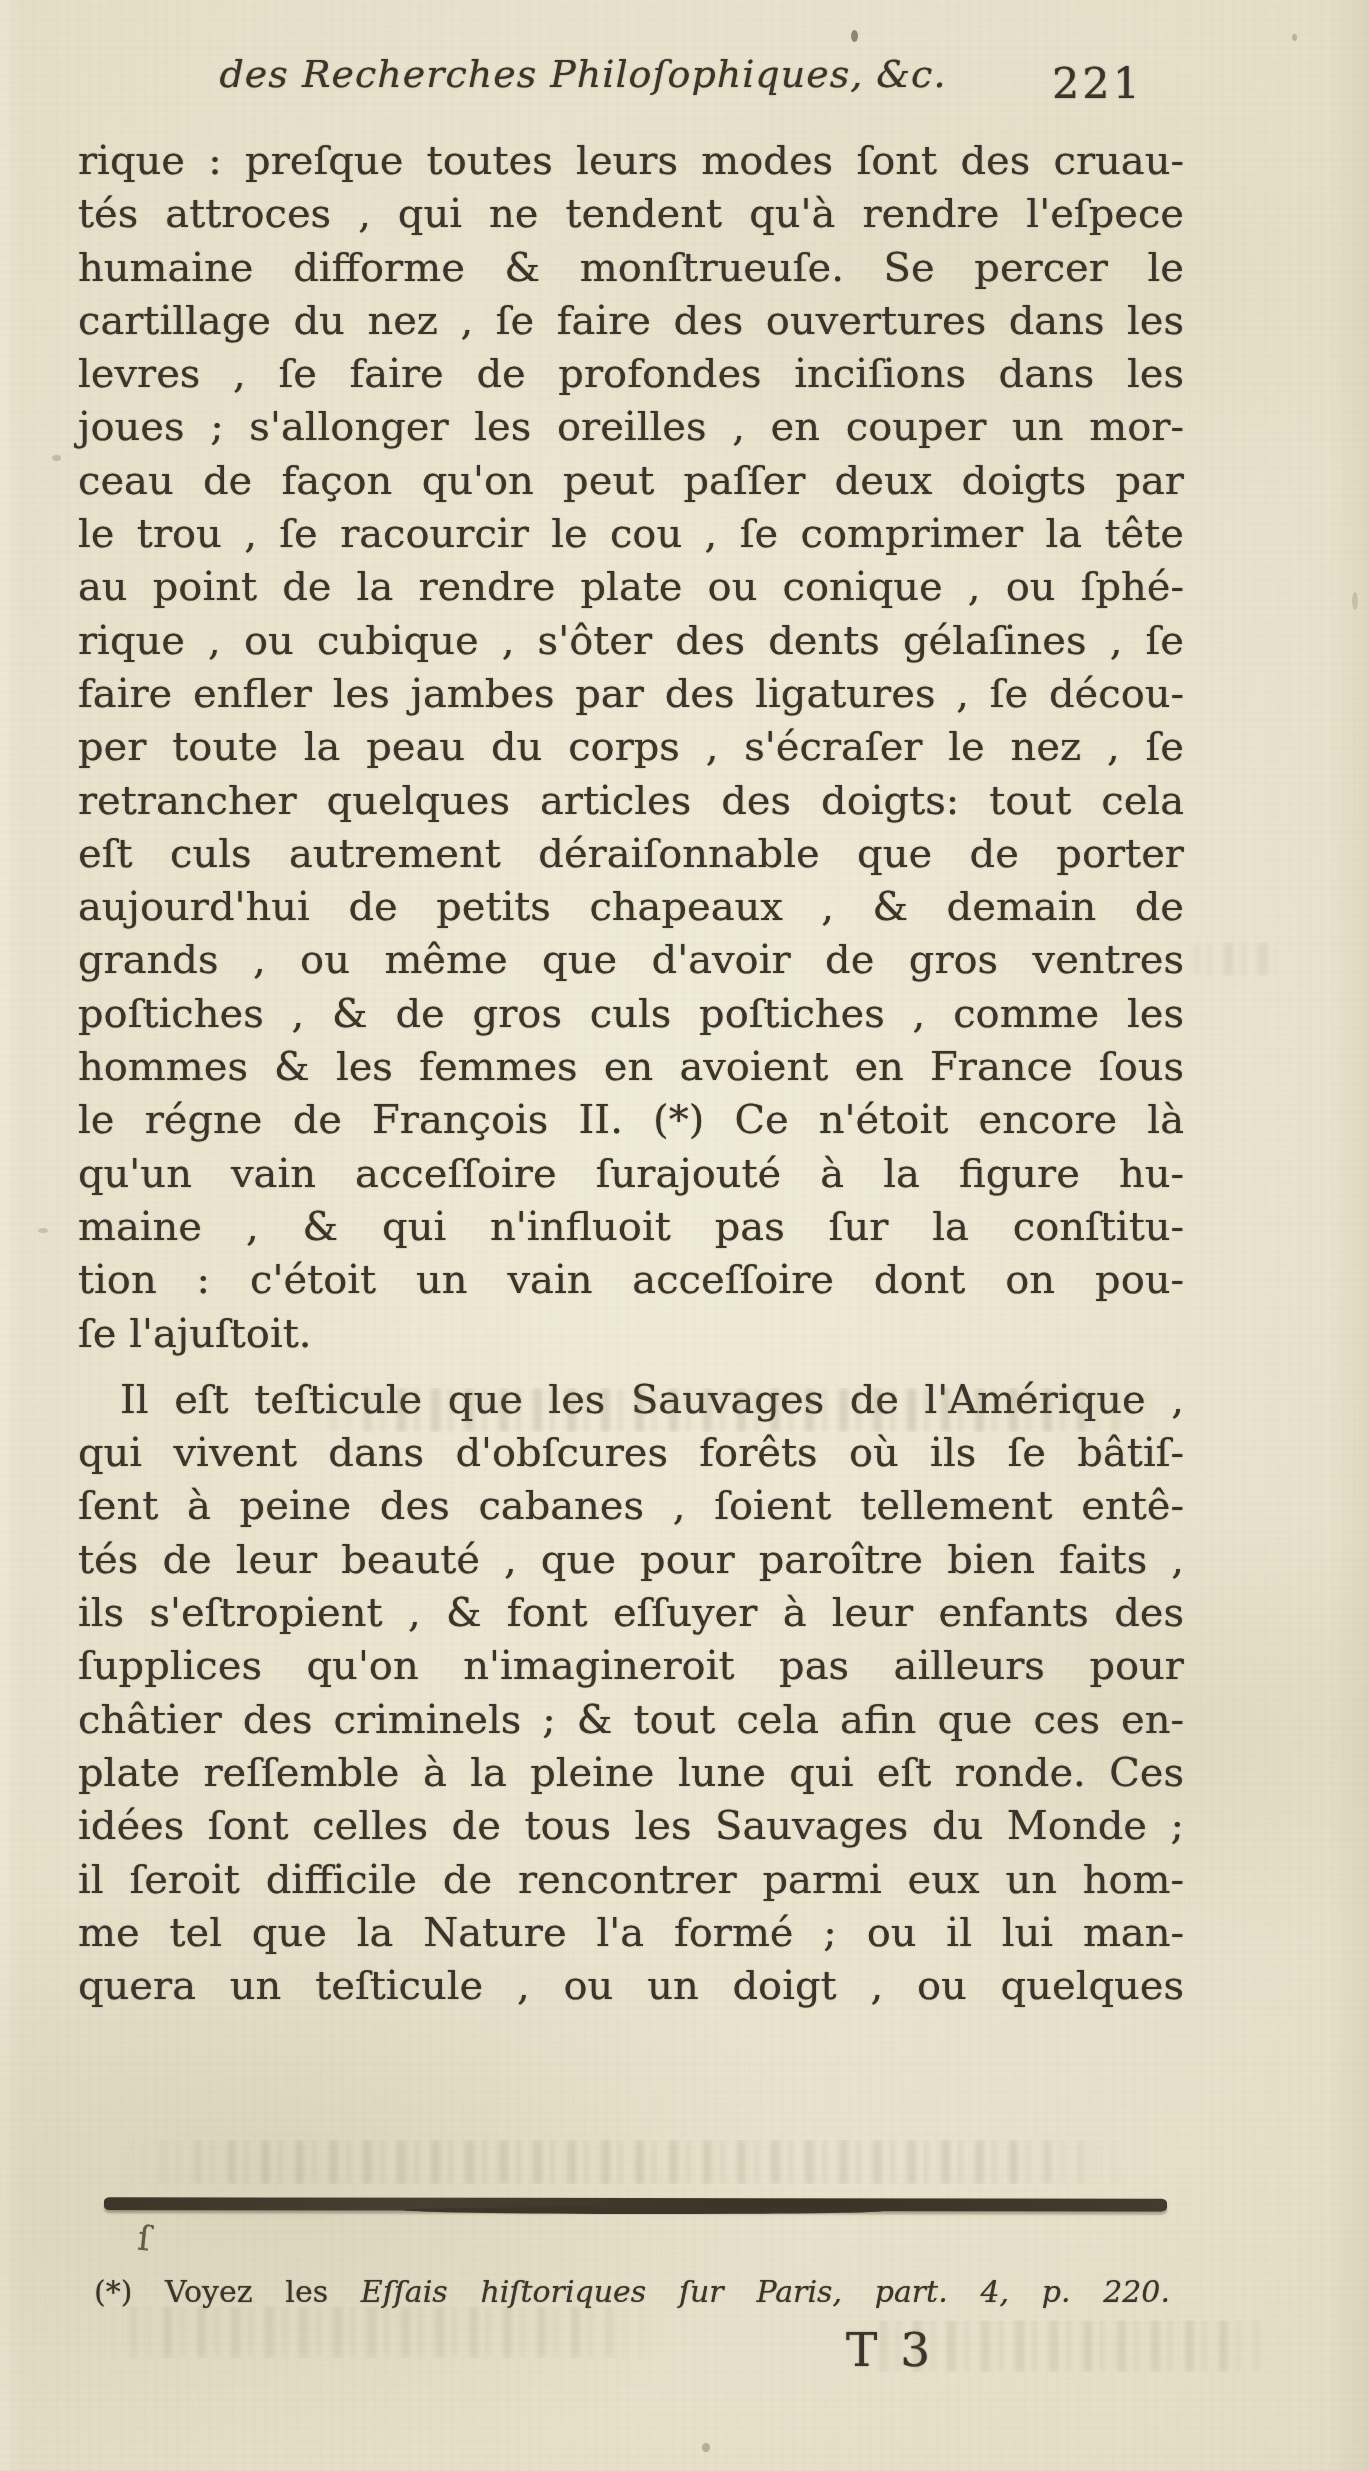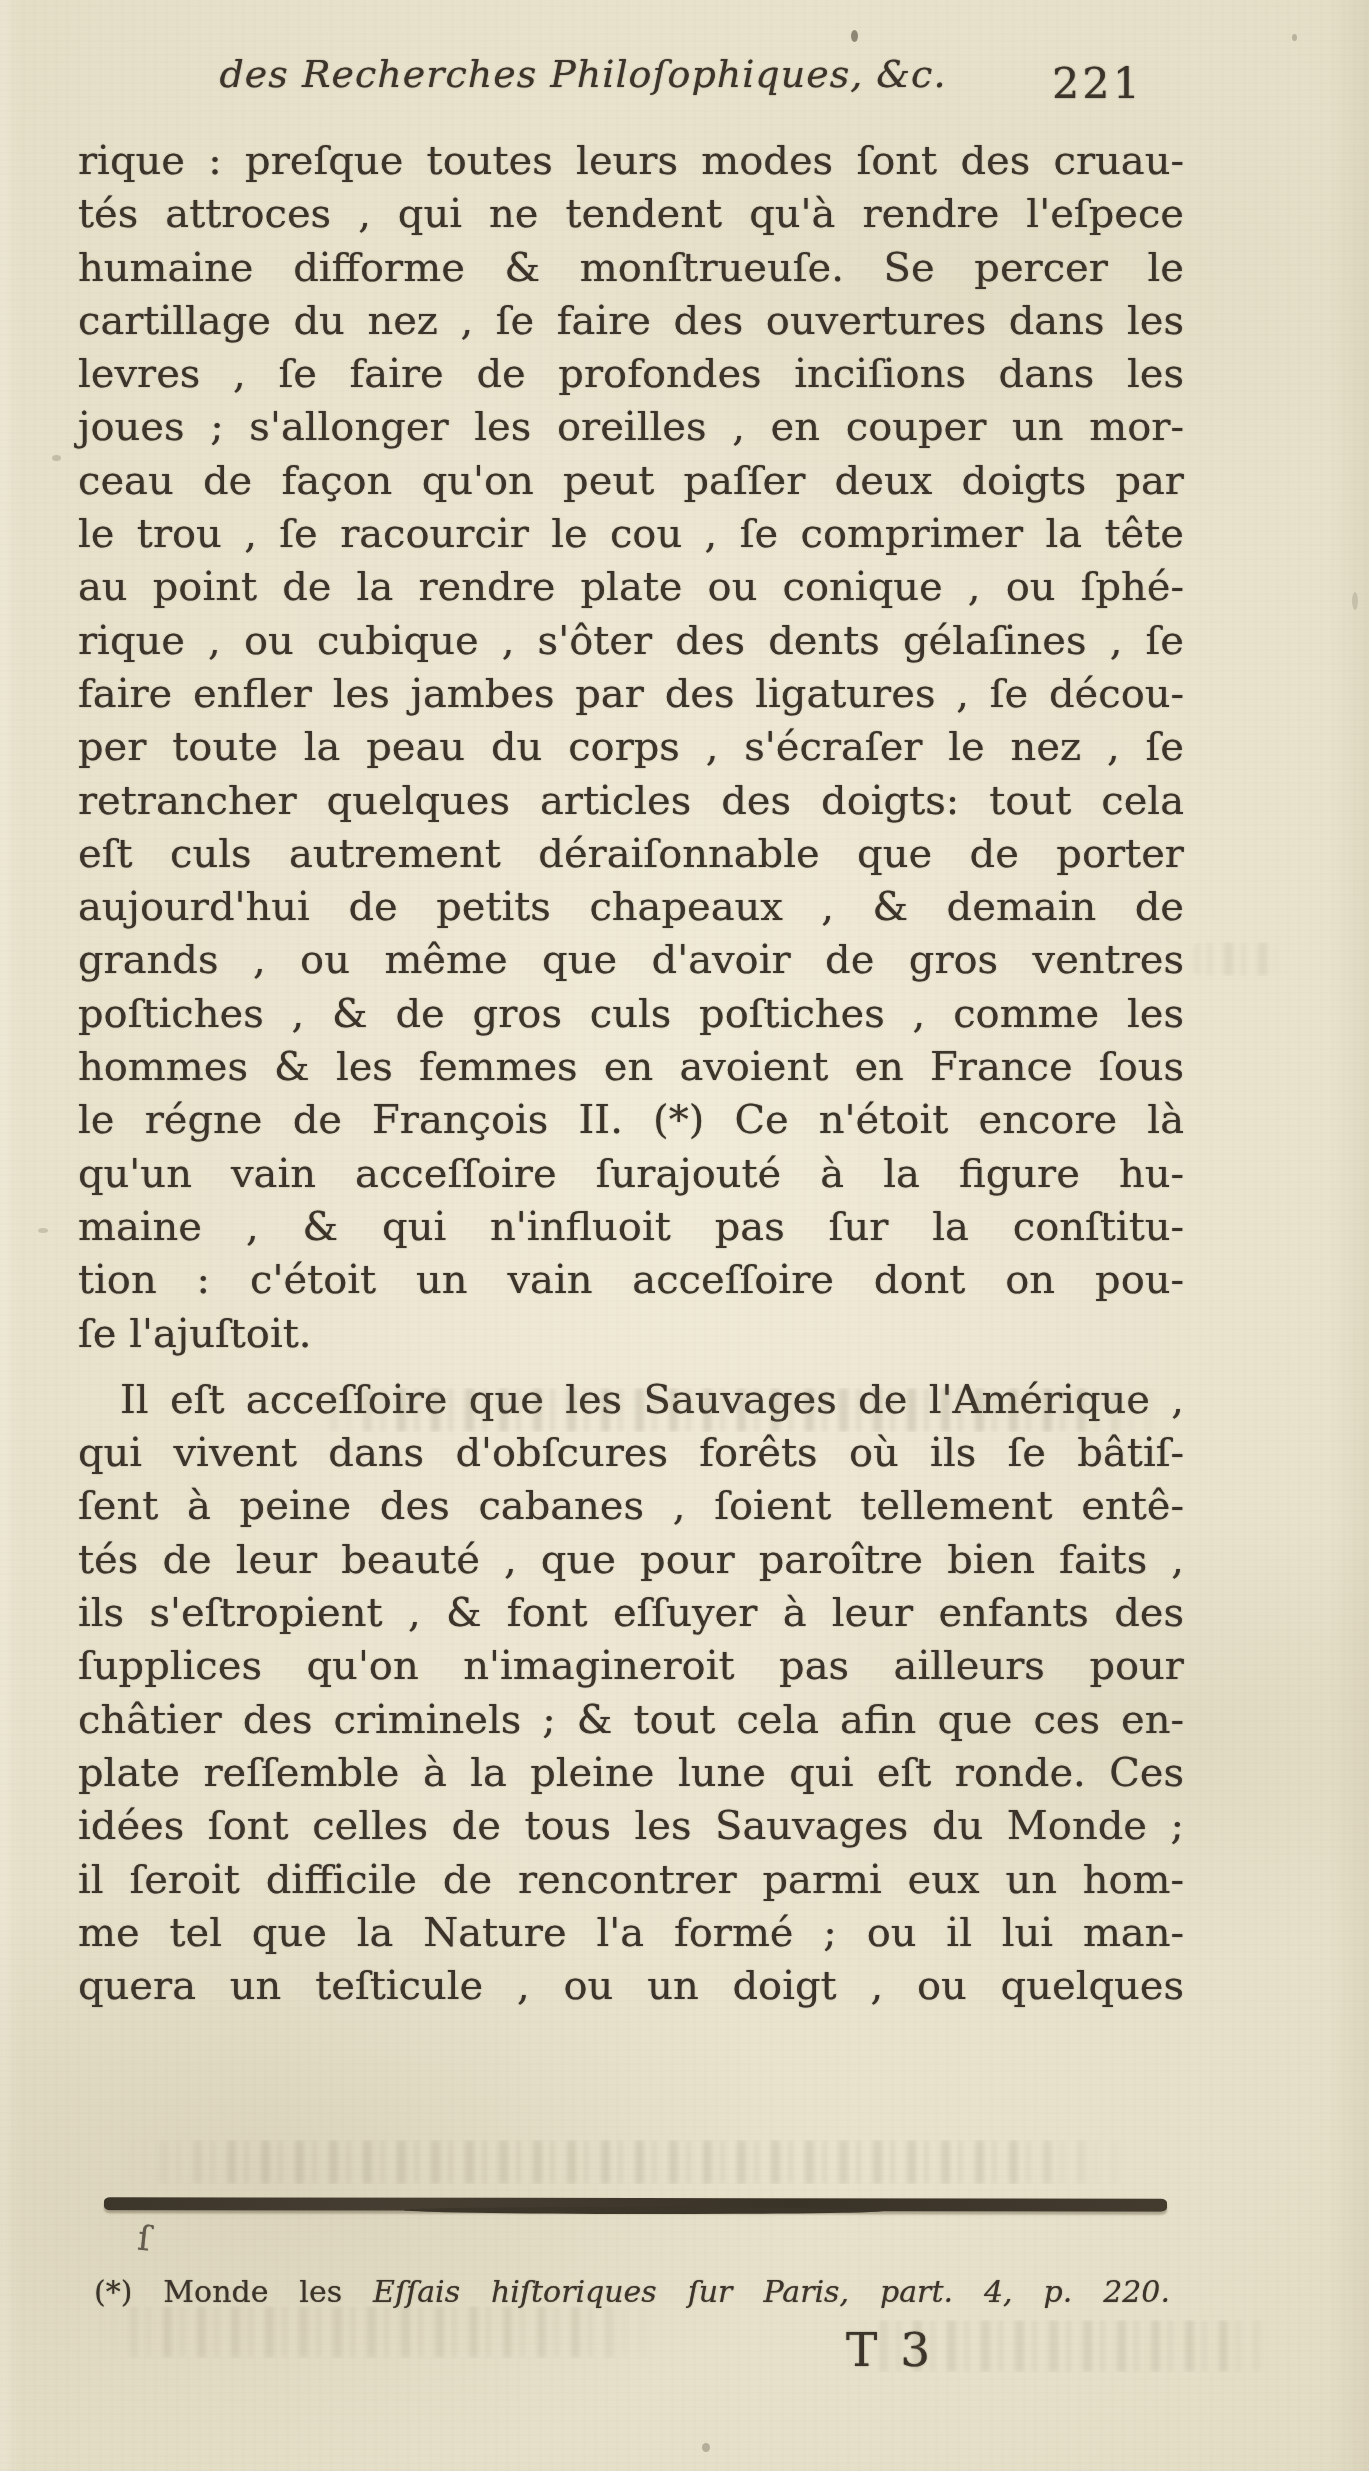--- a/index.html
+++ b/index.html
@@ -123,39 +123,39 @@
     <div class="line">grands , ou même que d'avoir de gros ventres</div>
     <div class="line">poſtiches , &amp; de gros culs poſtiches , comme les</div>
     <div class="line">hommes &amp; les femmes en avoient en France ſous</div>
     <div class="line">le régne de François II. (*) Ce n'étoit encore là</div>
     <div class="line">qu'un vain acceſſoire ſurajouté à la figure hu-</div>
     <div class="line">maine , &amp; qui n'influoit pas ſur la conſtitu-</div>
     <div class="line">tion : c'étoit un vain acceſſoire dont on pou-</div>
     <div class="line no-just">ſe l'ajuſtoit.</div>
   </div>
   <div class="para para2">
-    <div class="line indent">Il eſt acceſſoire que les Sauvages de l'Amérique ,</div>
+    <div class="line indent">Il eſt teſticule que les Sauvages de l'Amérique ,</div>
     <div class="line">qui vivent dans d'obſcures forêts où ils ſe bâtiſ-</div>
     <div class="line">ſent à peine des cabanes , ſoient tellement entê-</div>
     <div class="line">tés de leur beauté , que pour paroître bien faits ,</div>
     <div class="line">ils s'eſtropient , &amp; font eſſuyer à leur enfants des</div>
     <div class="line">ſupplices qu'on n'imagineroit pas ailleurs pour</div>
     <div class="line">châtier des criminels ; &amp; tout cela afin que ces en-</div>
     <div class="line">plate reſſemble à la pleine lune qui eſt ronde. Ces</div>
     <div class="line">idées ſont celles de tous les Sauvages du Monde ;</div>
     <div class="line">il ſeroit difficile de rencontrer parmi eux un hom-</div>
     <div class="line">me tel que la Nature l'a formé ; ou il lui man-</div>
     <div class="line">quera un teſticule , ou un doigt , ou quelques</div>
   </div>
 </div>
 
 <div class="rule"></div>
 <div class="stray-mark ink">ſ</div>
 
-<div class="footnote ink"><span>(*) Monde les </span><span class="it">Eſſais hiſtoriques ſur Paris, part. 4, p. 220.</span></div>
+<div class="footnote ink"><span>(*) Voyez les </span><span class="it">Eſſais hiſtoriques ſur Paris, part. 4, p. 220.</span></div>
 
 <div class="signature-mark ink">T 3</div>
 
 <div class="bleed" style="top:1388px;left:295px;width:880px;height:44px;"></div>
 <div class="bleed" style="top:2140px;left:125px;width:1010px;height:44px;opacity:.26;"></div>
 <div class="bleed" style="top:2320px;left:845px;width:430px;height:52px;opacity:.22;"></div>
 <div class="bleed" style="top:2306px;left:95px;width:560px;height:52px;opacity:.20;"></div>
 <div class="bleed" style="top:942px;left:1190px;width:90px;height:34px;opacity:.18;"></div>
 
 <div class="speck" style="top:30px;left:851px;width:7px;height:12px;"></div>

